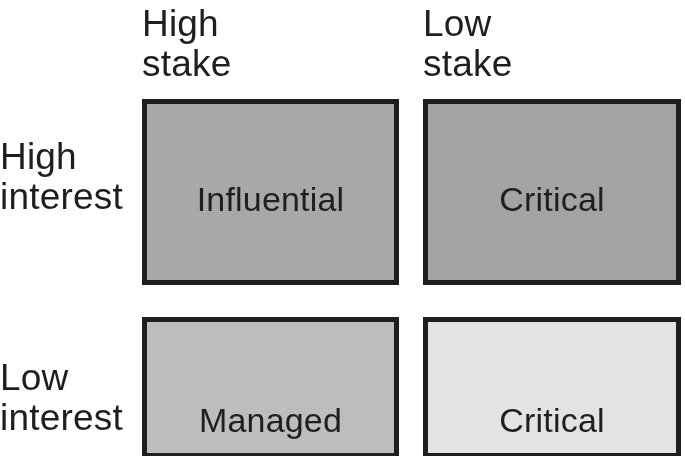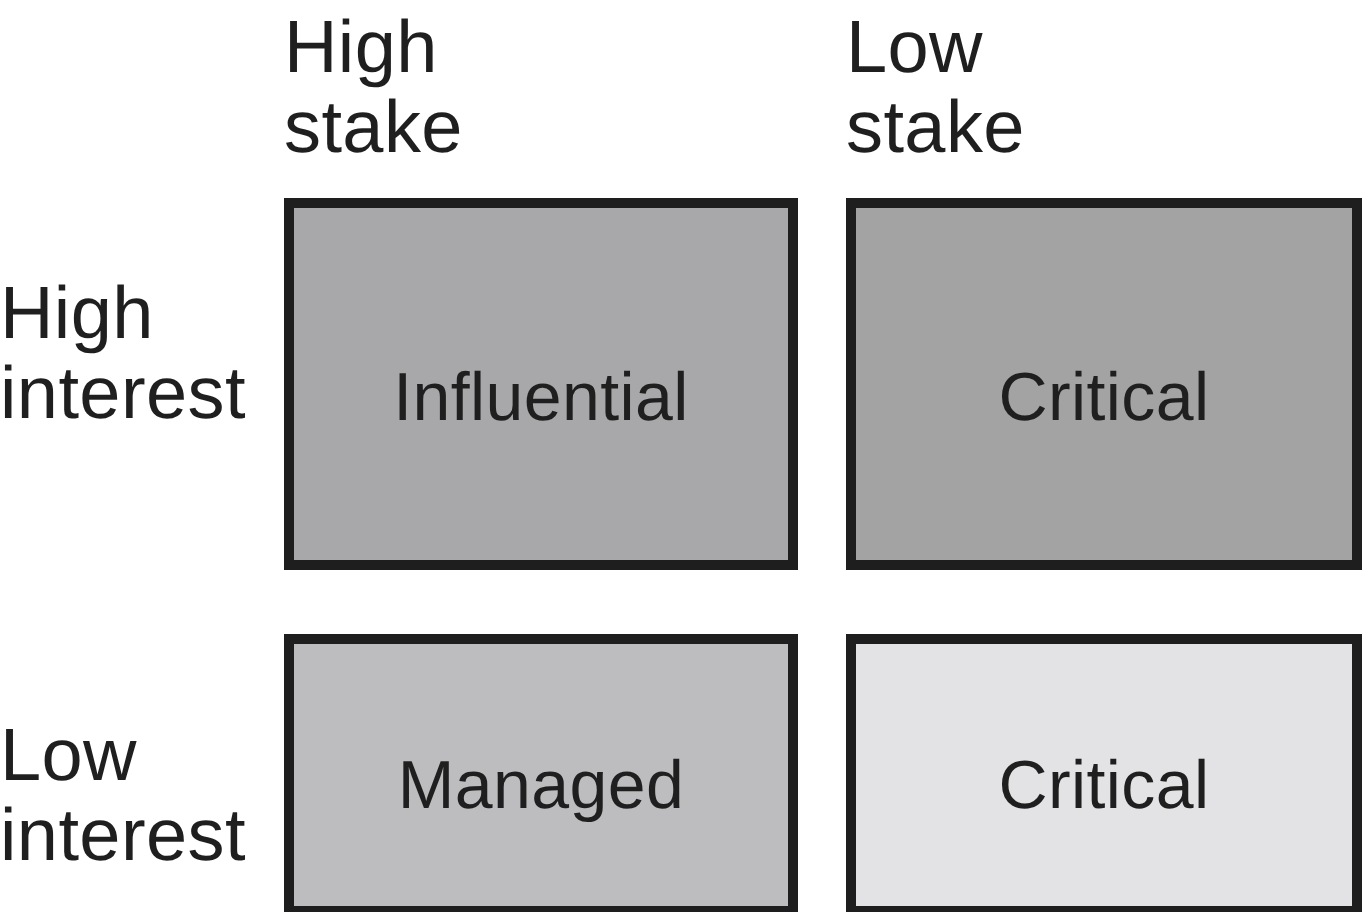--- a/index.html
+++ b/index.html
@@ -44,21 +44,21 @@
     font-size: 34px;
     line-height: 40px;
     letter-spacing: 0.2px;
     white-space: nowrap;
   }
   .cell-influential { left: 142px; top: 99px;  width: 257px; height: 186px; }
   .cell-critical    { left: 423px; top: 99px;  width: 258px; height: 186px; }
   .cell-managed     { left: 142px; top: 317px; width: 257px; height: 141px; }
   .cell-informed    { left: 423px; top: 317px; width: 258px; height: 141px; }
   .row-top    .label { top: 95px; }
-  .row-bottom .label { top: 71px; }
+  .row-bottom .label { top: 98px; }
 </style>
 </head>
 <body>
 
 <div class="canvas">
 
   <div class="hdr ch1">
     <div>High</div>
     <div>stake</div>
   </div>

